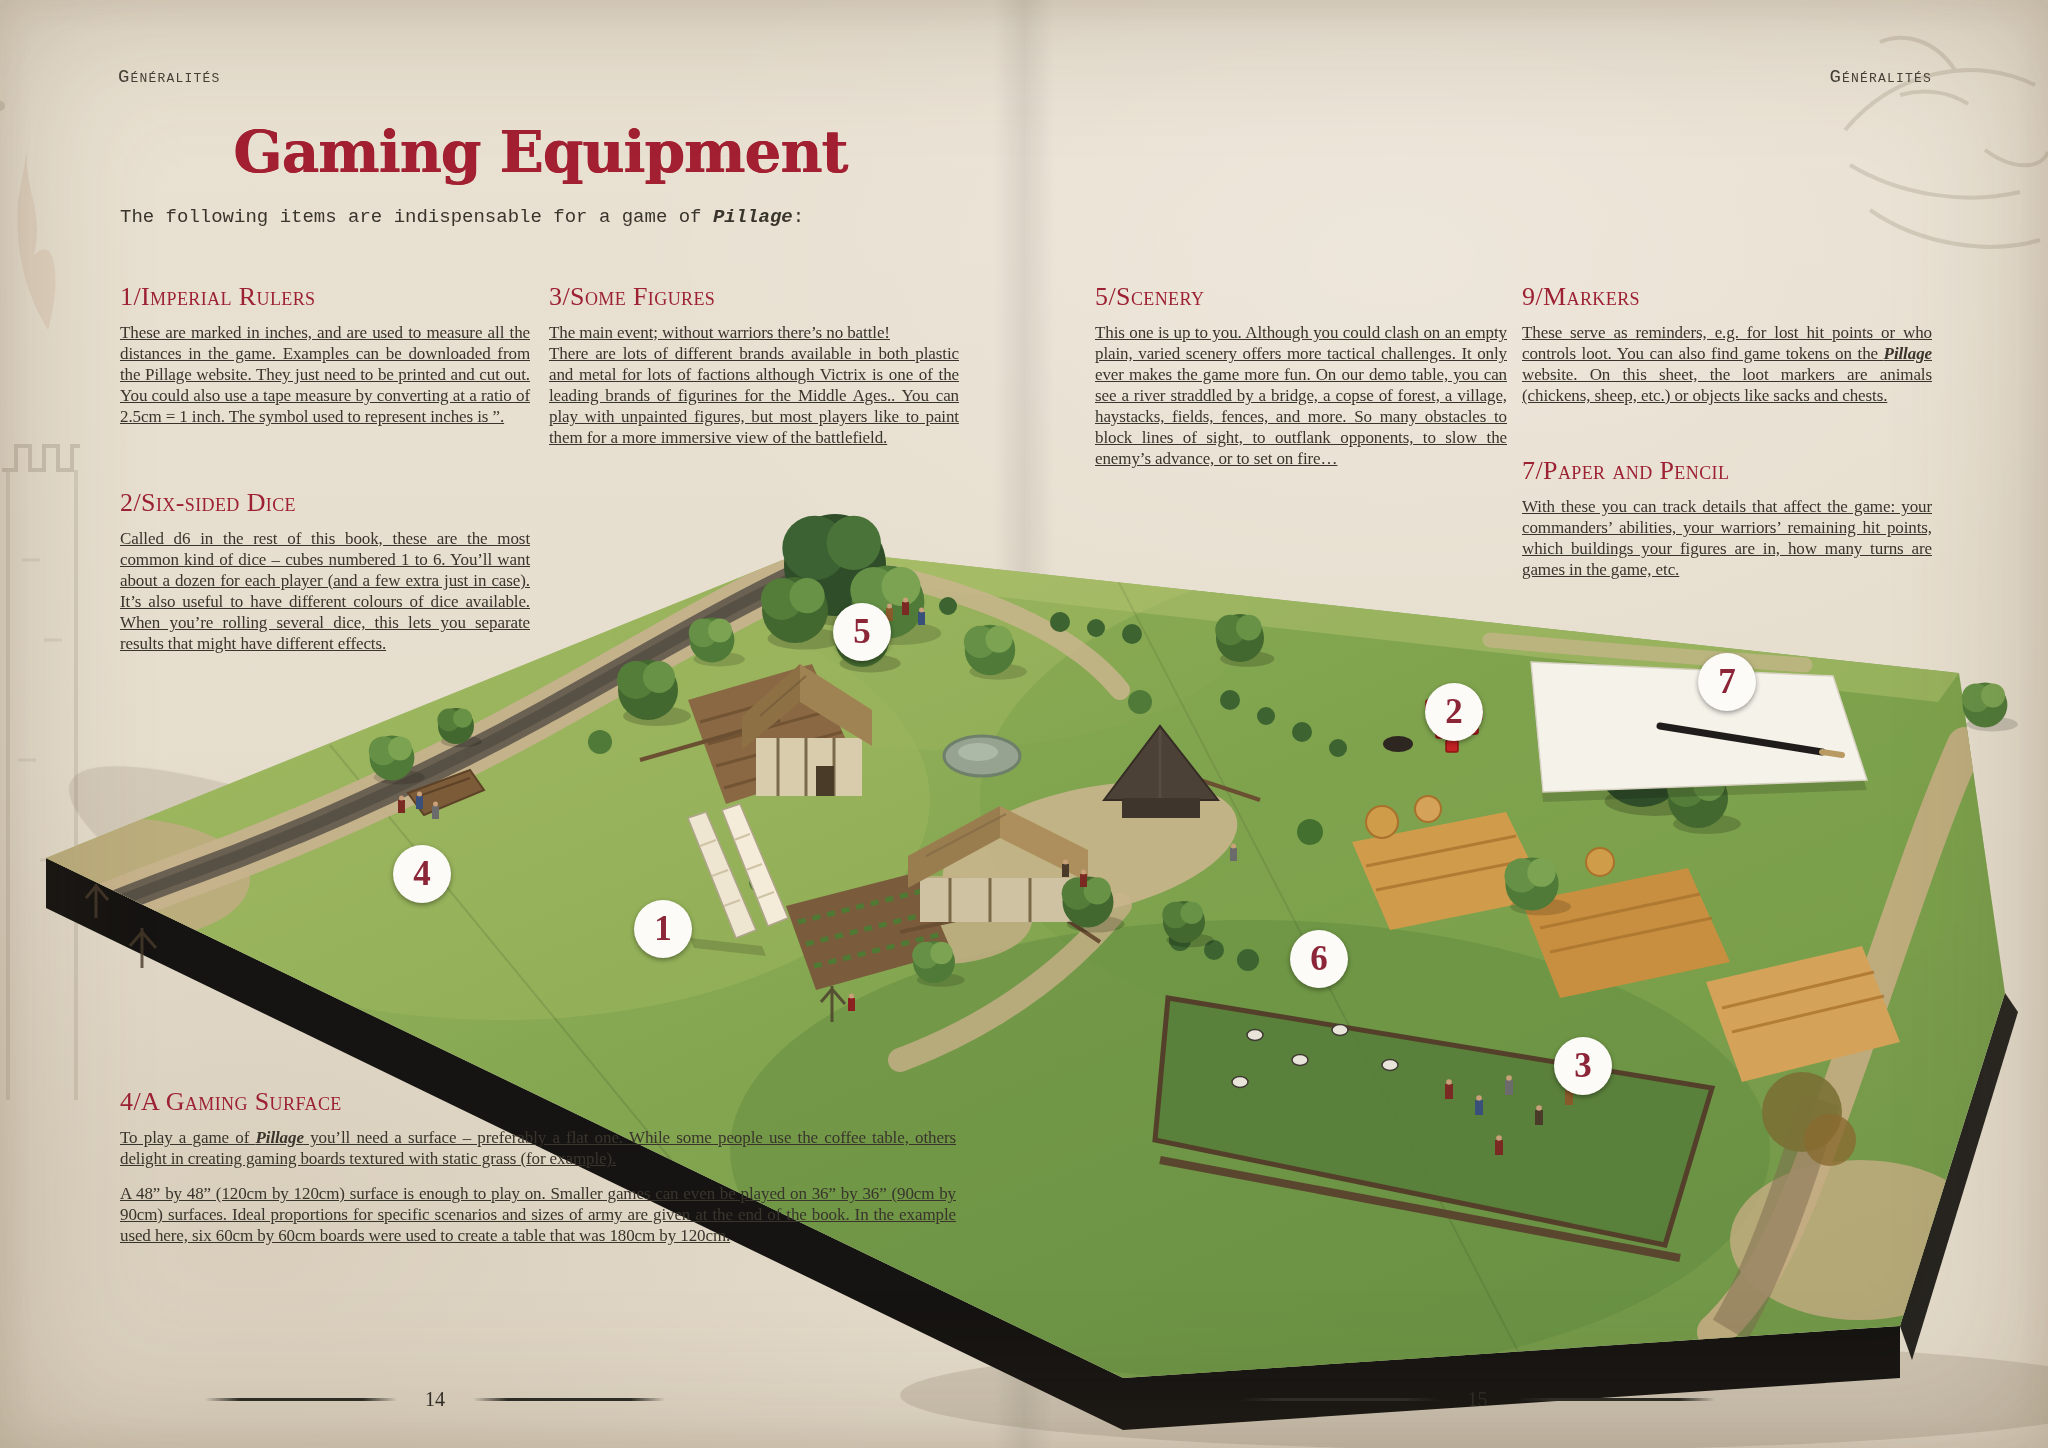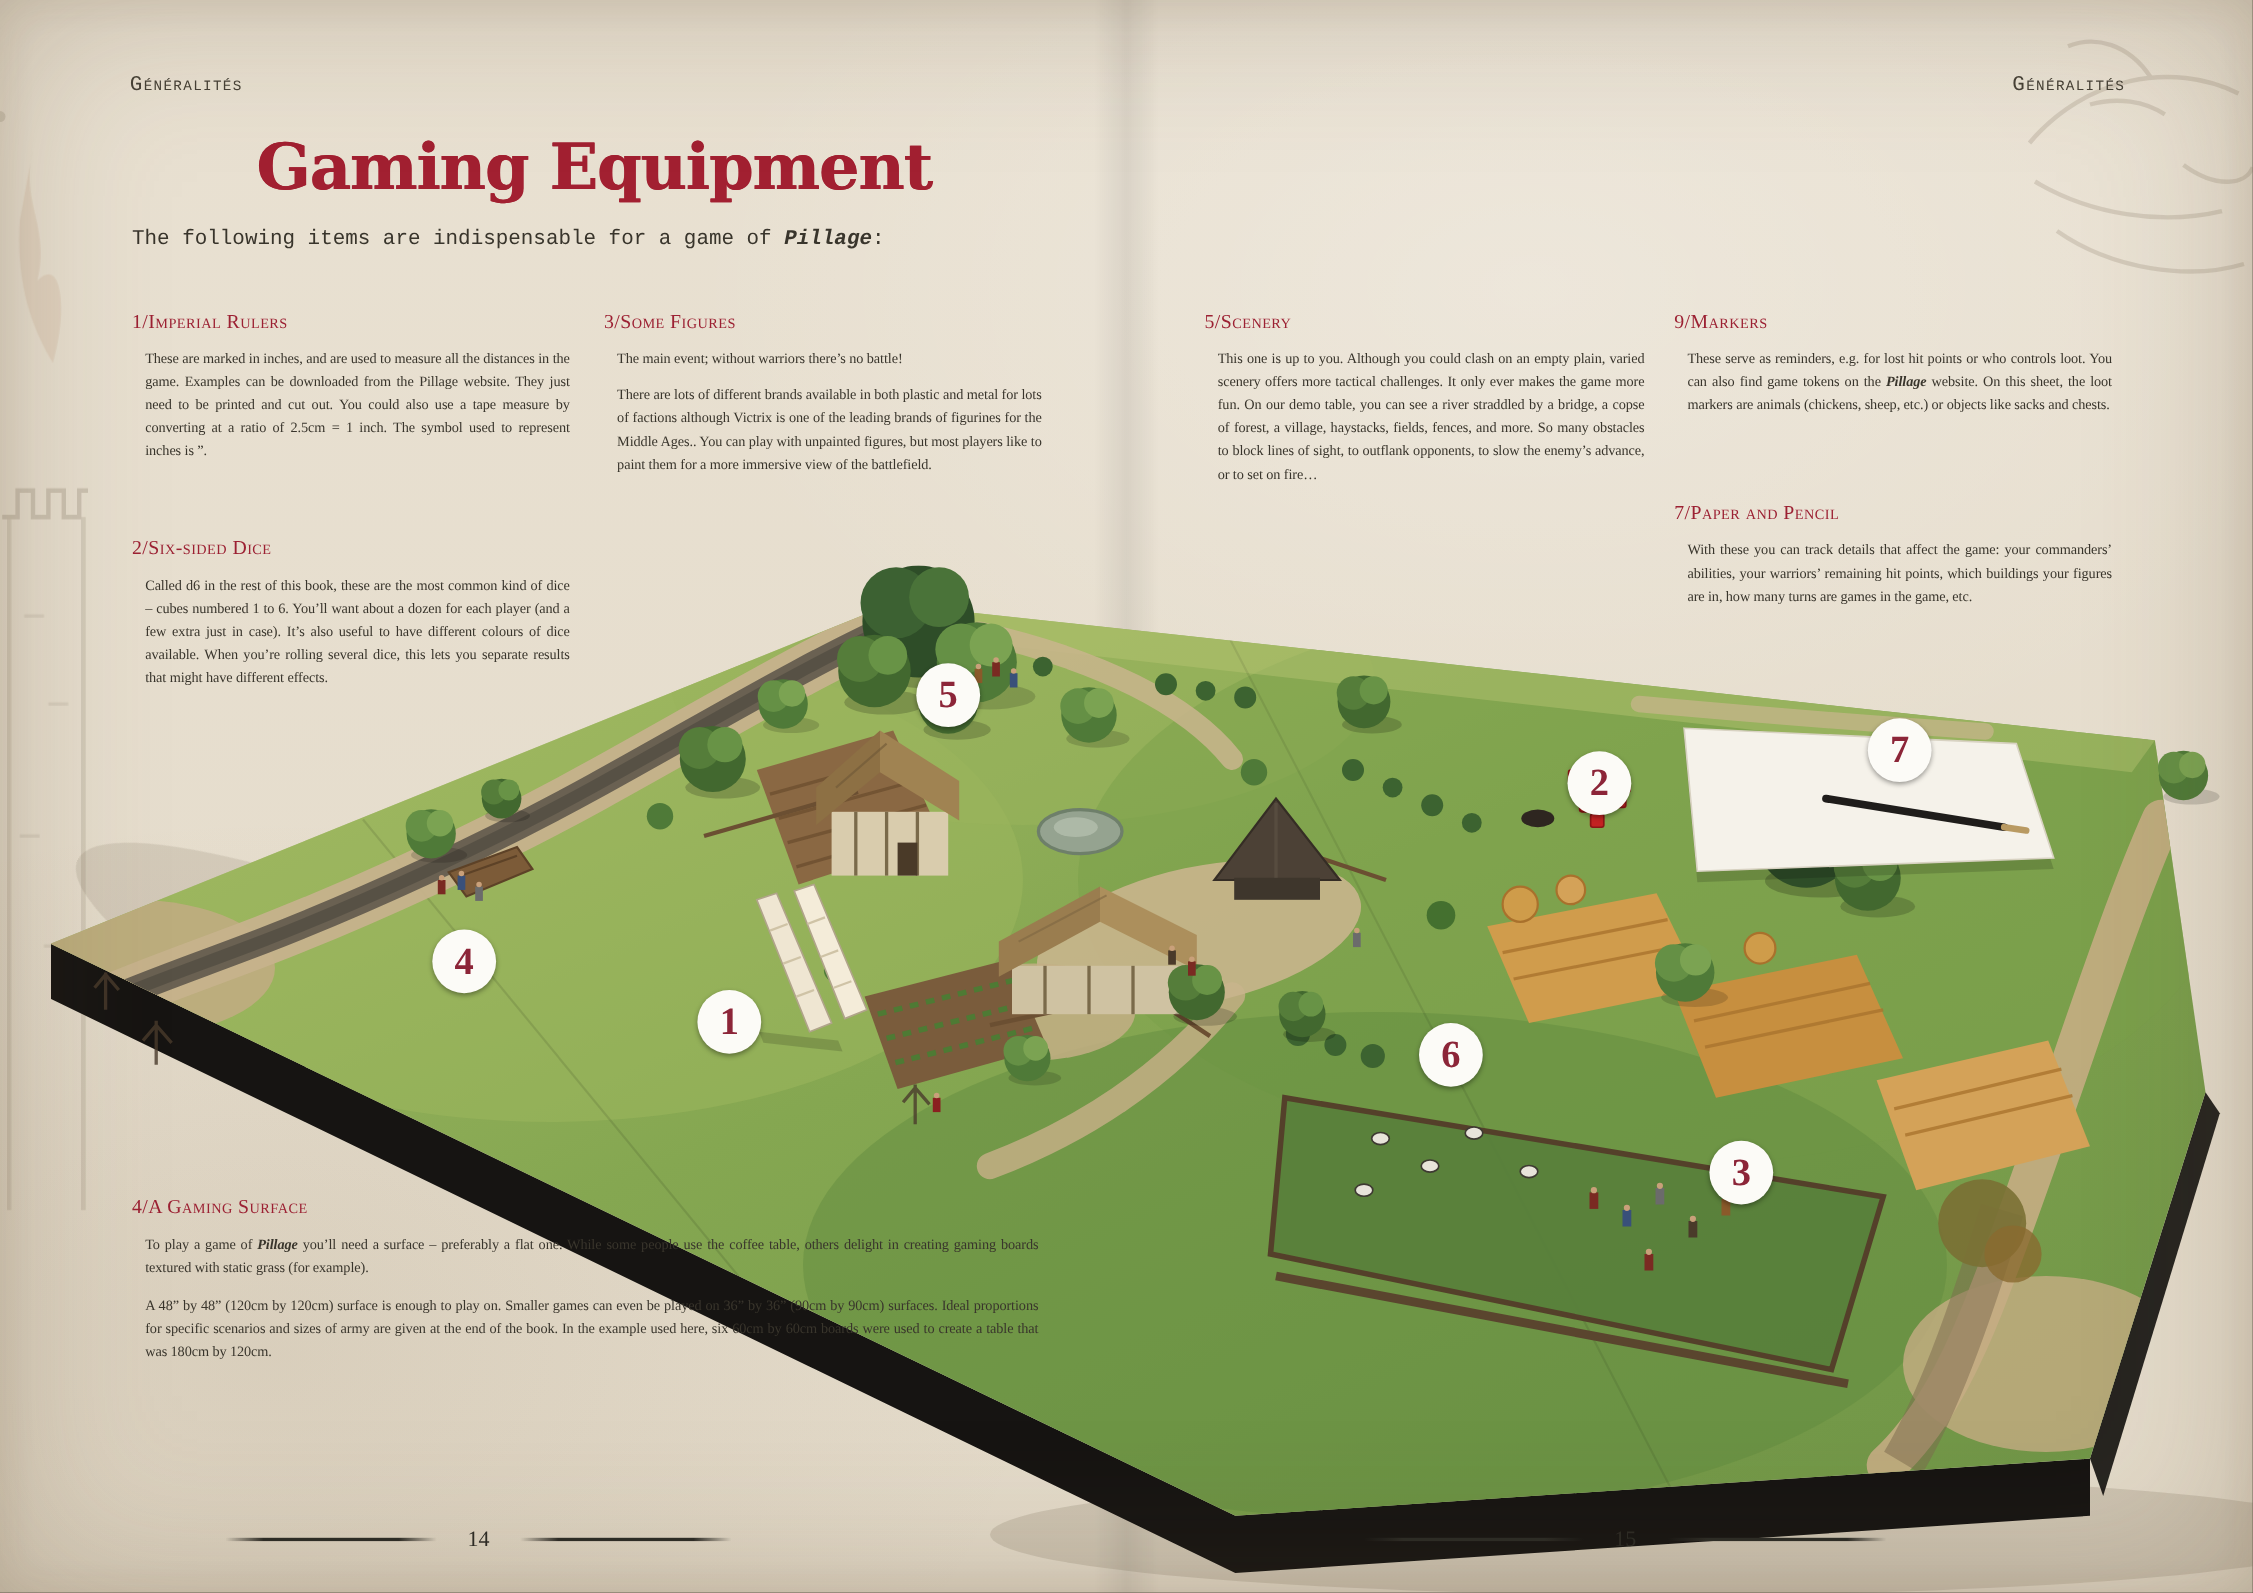--- a/index.html
+++ b/index.html
@@ -18,22 +18,22 @@
   .photo-svg{position:absolute;inset:0;z-index:1;}
   .txt{position:absolute;z-index:2;font-family:Liberation Mono, monospace;}
   .running-head{font-variant:small-caps;font-size:19px;letter-spacing:1.2px;color:#454036;}
   .title{
     font-family:"DejaVu Serif",serif;font-weight:700;font-size:58px;color:#a22031;
     text-align:center;letter-spacing:-1px;text-shadow:.6px 0 0 #a22031;
   }
   .intro{font-size:19px;color:#39352c;}
   .bi{font-weight:700;font-style:italic;}
   .sec{position:absolute;z-index:2;width:410px;}
-  .sec-h{font-variant:small-caps;font-size:18px;color:#9c2133;letter-spacing:.4px;margin:0 0 10px 0;font-weight:400;}
-  .sec-b{font-size:13px;line-height:21px;text-align:justify;letter-spacing:-.1px;margin:12px;}
+  .sec-h{font-variant:small-caps;font-size:26px;color:#9c2133;letter-spacing:.4px;margin:0 0 10px 0;font-weight:400;}
+  .sec-b{font-size:17px;line-height:21px;text-align:justify;letter-spacing:-.1px;margin:0;text-decoration:underline;}
   .nowrap{white-space:nowrap;text-align:left;}
   .para-gap{margin-bottom:14px;}
   .footer{position:absolute;z-index:2;display:flex;align-items:center;gap:28px;}
   .footer .rule{flex:1;height:3px;background:linear-gradient(90deg,transparent,#2b2a25 18%,#2b2a25 82%,transparent);}
   .footer .num{font-size:20px;color:#2b2a25;}
   .marker{
     position:absolute;z-index:3;width:58px;height:58px;border-radius:50%;
     background:#fcfbf7;box-shadow:0 2px 5px rgba(0,0,0,.38);
     display:flex;align-items:center;justify-content:center;
     font-size:35px;font-weight:700;color:#8c2538;transform:translate(-50%,-50%);

